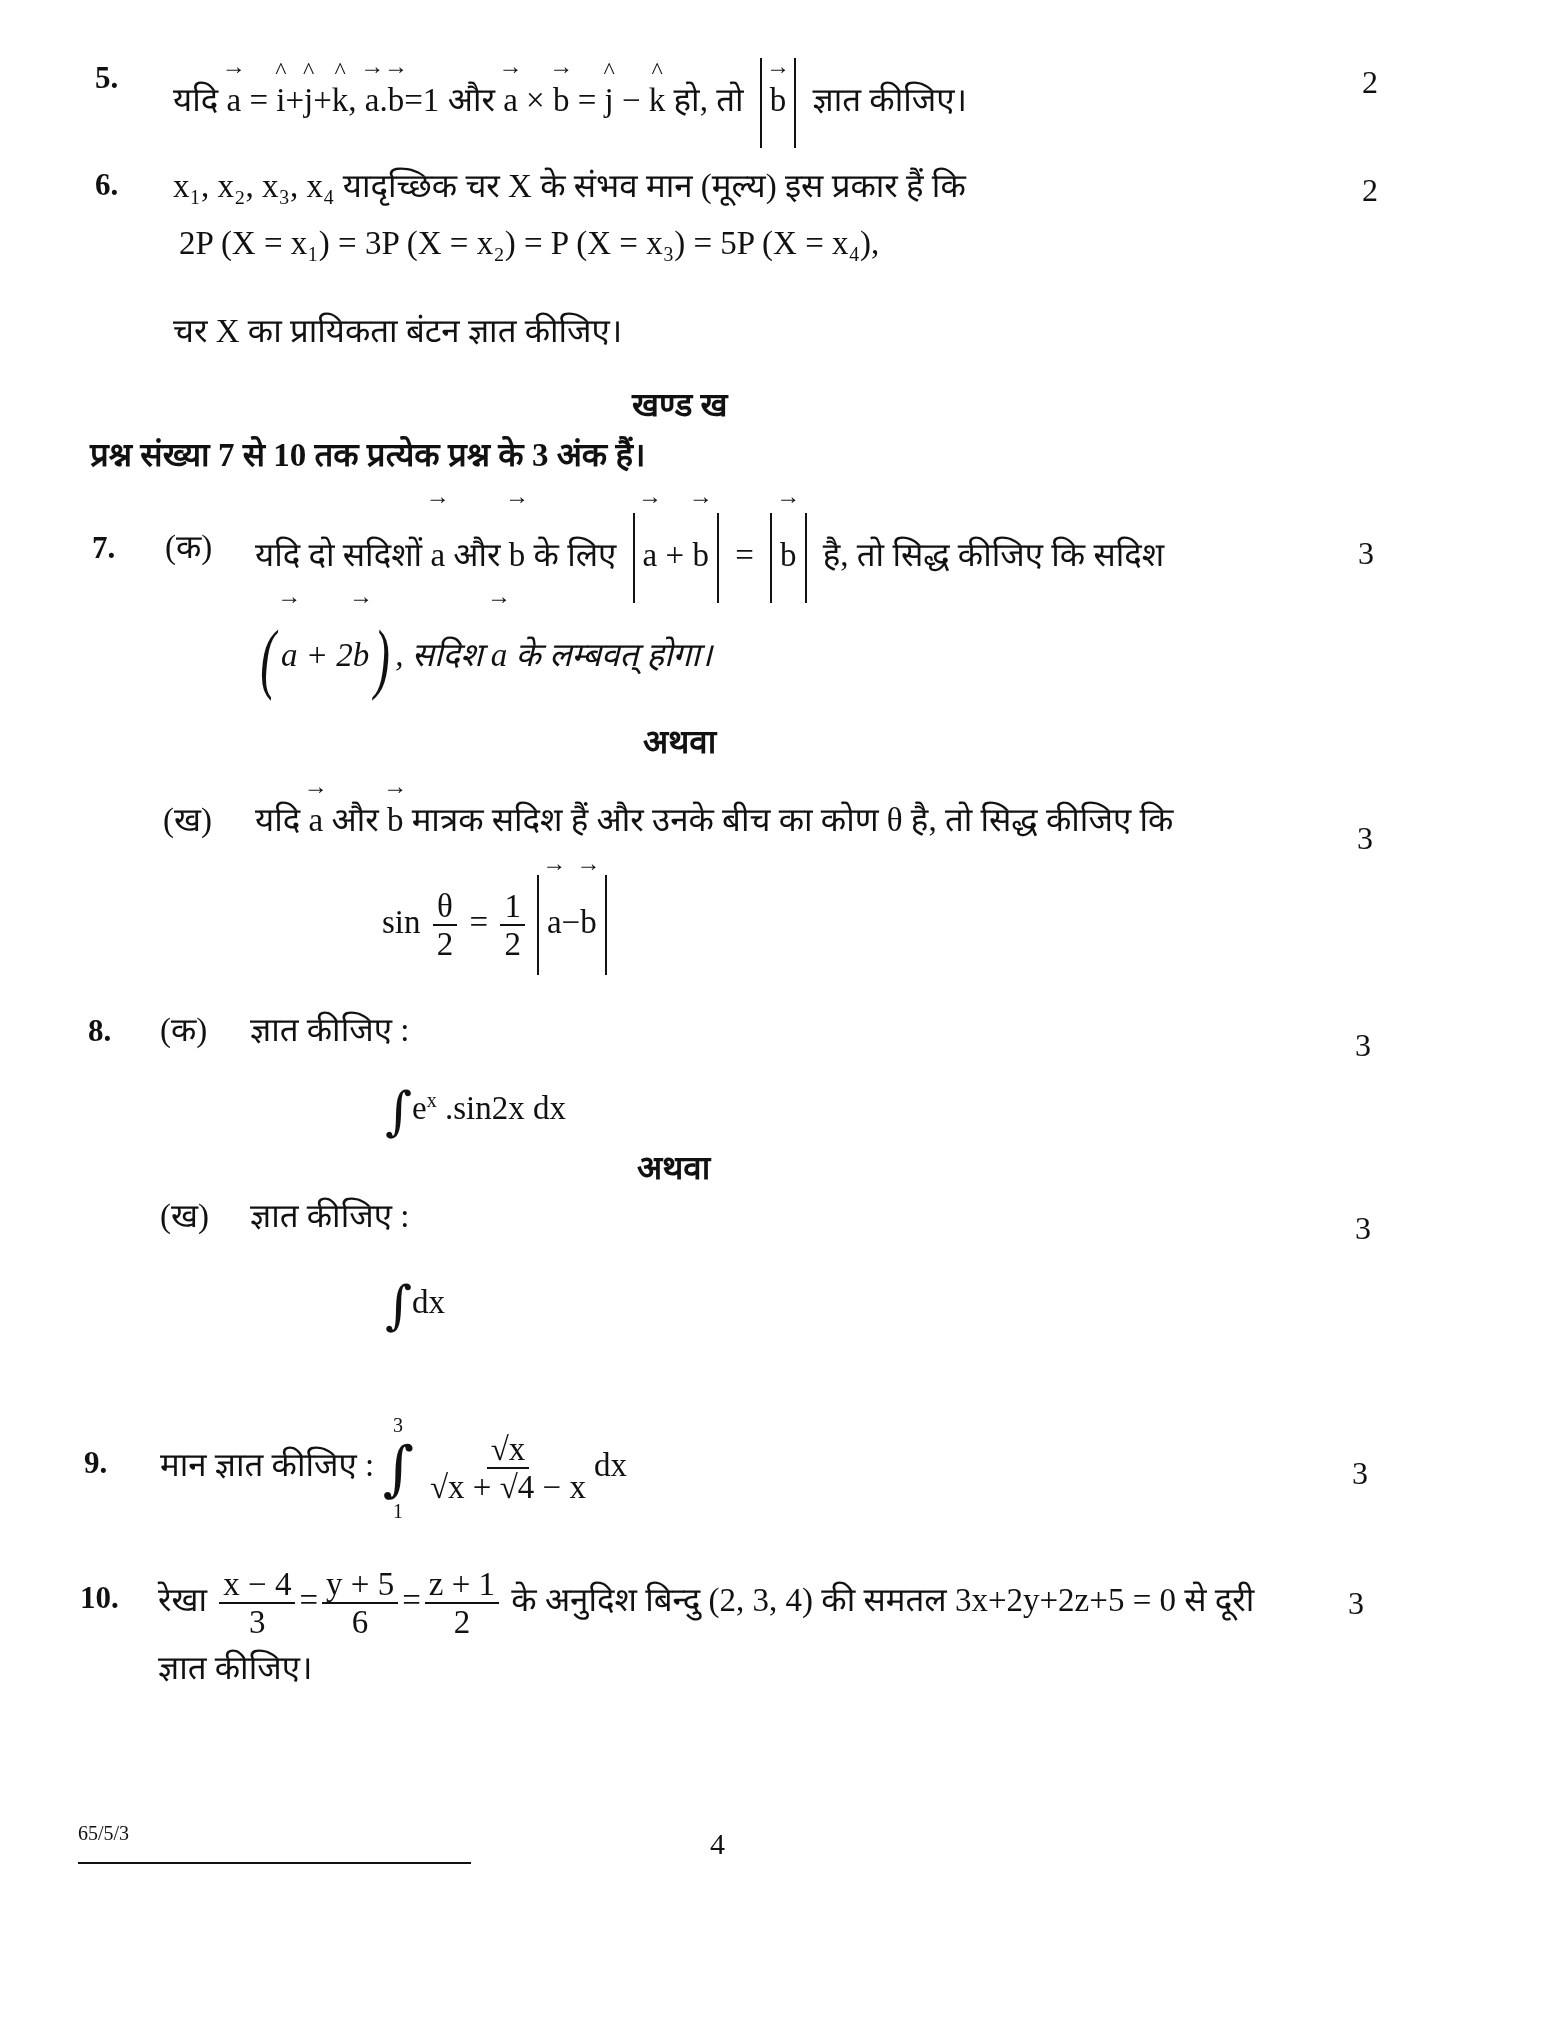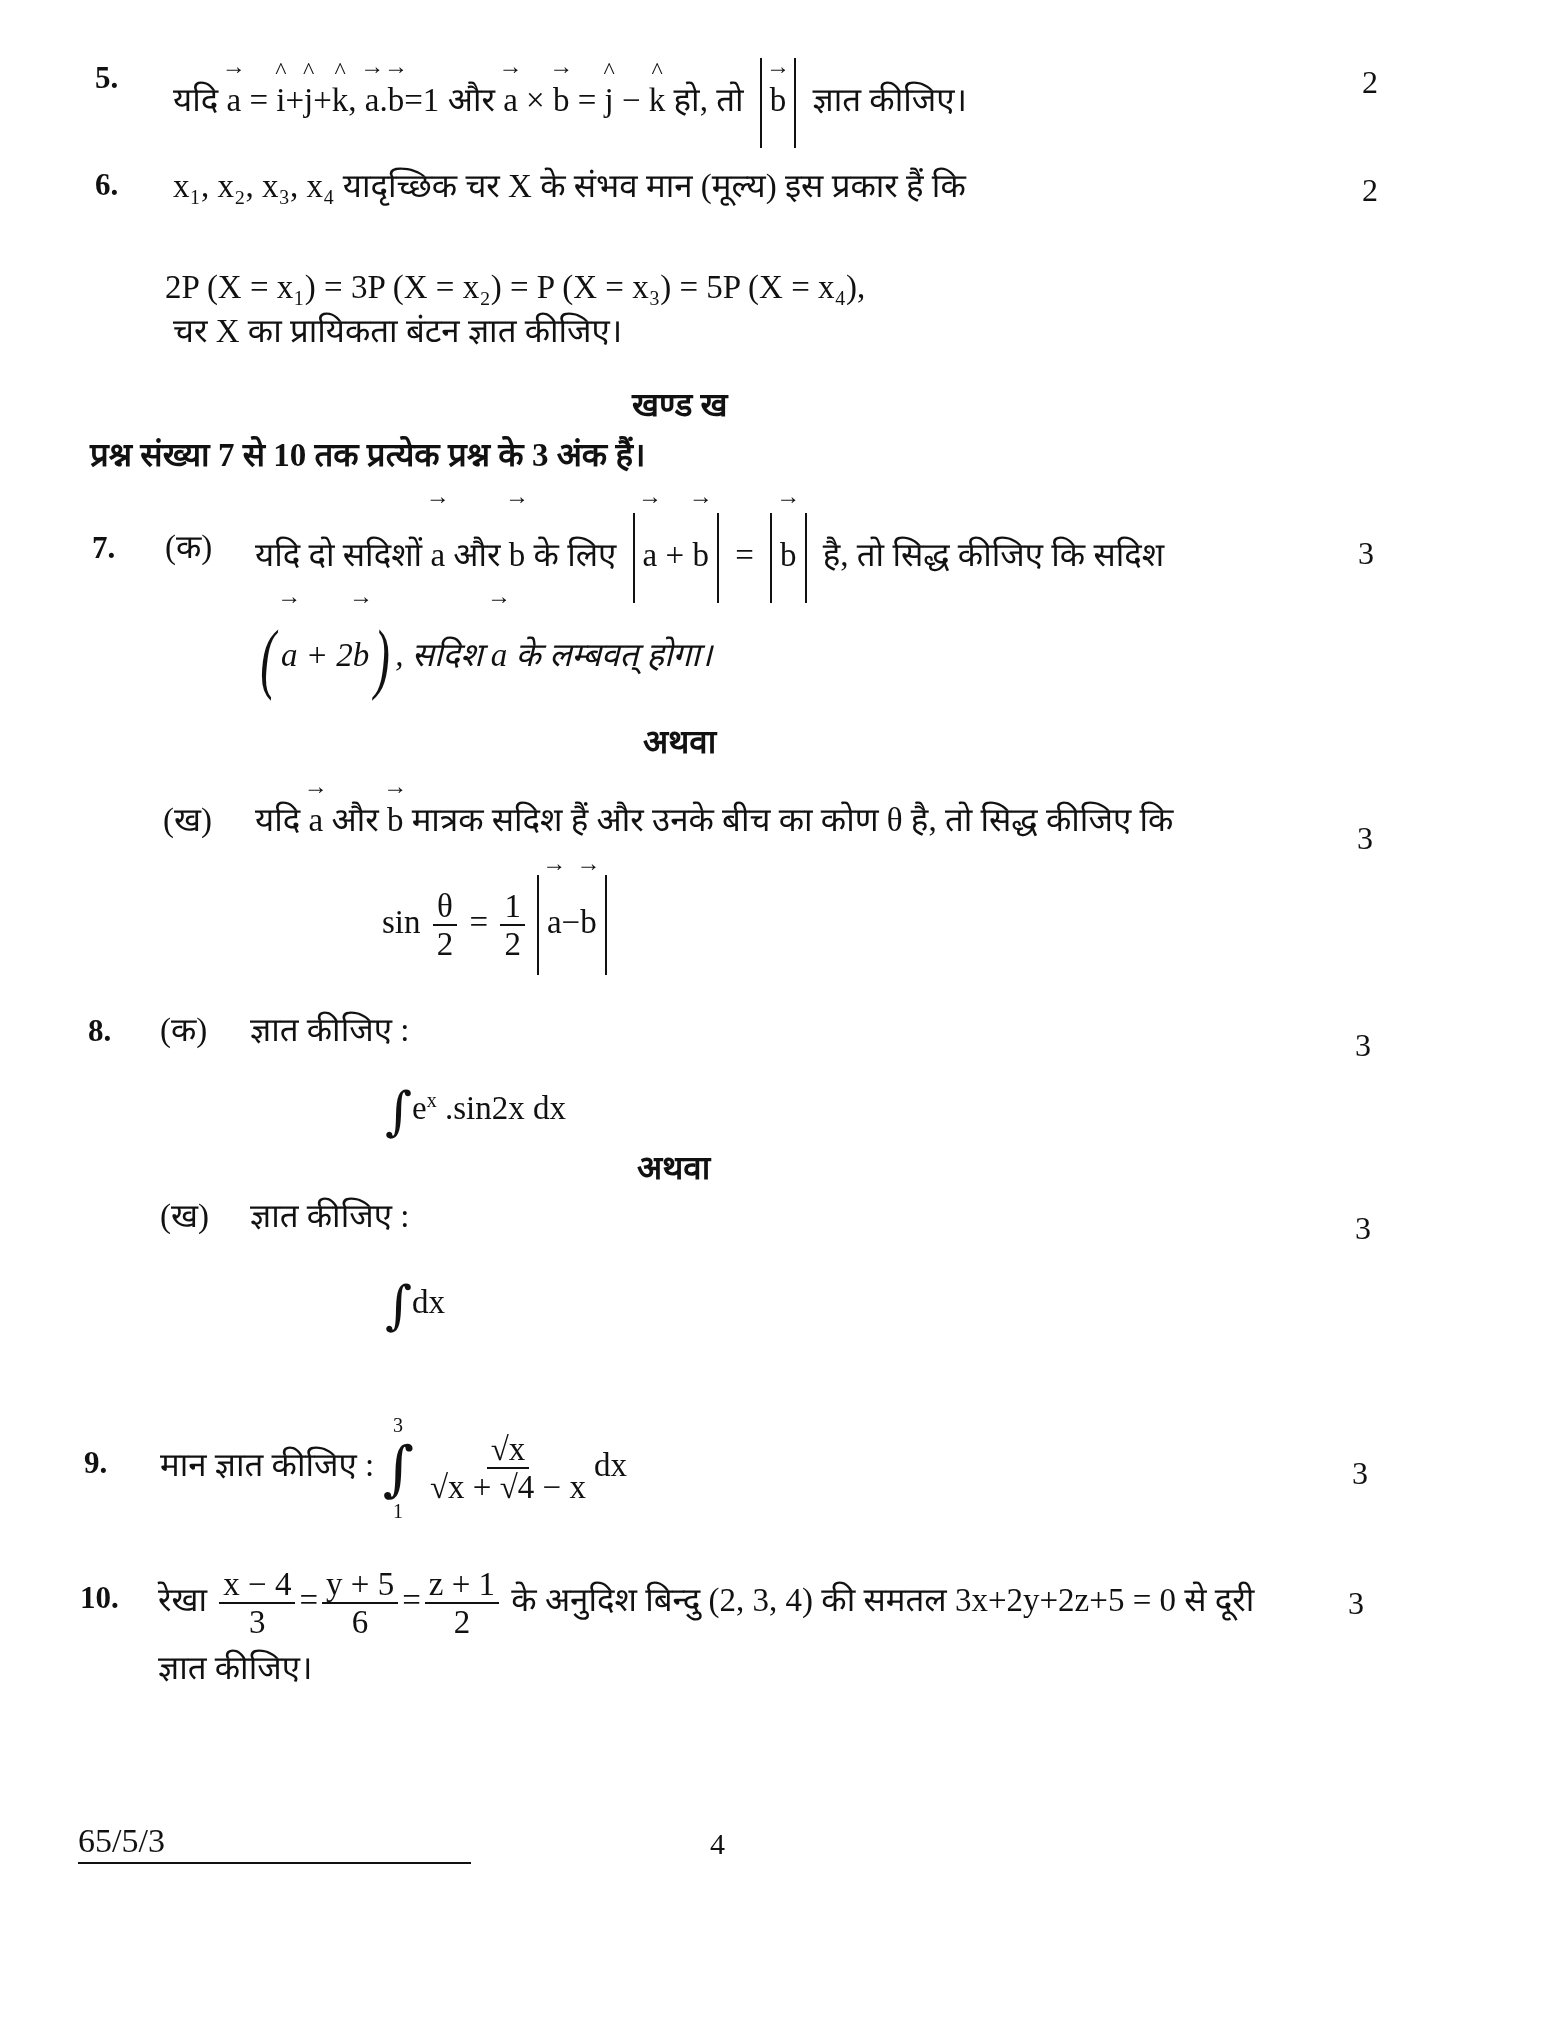--- a/index.html
+++ b/index.html
@@ -49,21 +49,21 @@
   <span>ज्ञात कीजिए।</span>
 </div>
 <div class="abs marks" style="left:1362px; top:64px;">2</div>
 
 <div class="abs num" style="left:95px; top:167px;">6.</div>
 <div class="abs txt" style="left:173px; top:166px;">
   <span>x₁, x₂, x₃, x₄</span>
   <span>यादृच्छिक चर X के संभव मान (मूल्य) इस प्रकार हैं कि</span>
 </div>
 <div class="abs marks" style="left:1362px; top:172px;">2</div>
-<div class="abs txt" style="left:165px; top:223px;margin-top:44px;">2P (X = x₁) = 3P (X = x₂) = P (X = x₃) = 5P (X = x₄),</div>
+<div class="abs txt" style="left:179px; top:223px;">2P (X = x₁) = 3P (X = x₂) = P (X = x₃) = 5P (X = x₄),</div>
 <div class="abs txt" style="left:173px; top:273px;margin-top:38px;">चर X का प्रायिकता बंटन ज्ञात कीजिए।</div>
 
 <div class="abs txt bold" style="left:632px; top:385px;">खण्ड ख</div>
 <div class="abs txt bold" style="left:90px; top:435px;">प्रश्न संख्या 7 से 10 तक प्रत्येक प्रश्न के 3 अंक हैं।</div>
 
 <div class="abs num" style="left:92px; top:530px;">7.</div>
 <div class="abs txt" style="left:165px; top:527px;">(क)</div>
 <div class="abs txt" style="left:255px; top:510px; line-height:90px;">
   <span>यदि दो सदिशों</span>
   <span class="vec">a</span>
@@ -150,15 +150,15 @@
       <span class="d">6</span>
     </span><span>=</span><span class="frac">
       <span class="n">z + 1</span>
       <span class="d">2</span>
     </span>
   <span>के अनुदिश बिन्दु (2, 3, 4) की समतल 3x+2y+2z+5 = 0 से दूरी</span>
 </div>
 <div class="abs marks" style="left:1348px; top:1585px;">3</div>
 <div class="abs txt" style="left:158px; top:1648px;">ज्ञात कीजिए।</div>
 
-<div class="abs" style="left:78px; top:1822px; font-size:34px;">65/5/3</div>
+<div class="abs" style="left:78px; top:1822px; font-size:20px;">65/5/3</div>
 <div class="footer-line"></div>
 <div class="abs" style="left:710px; top:1827px; font-size:30px;">4</div>
 
 </body></html>

